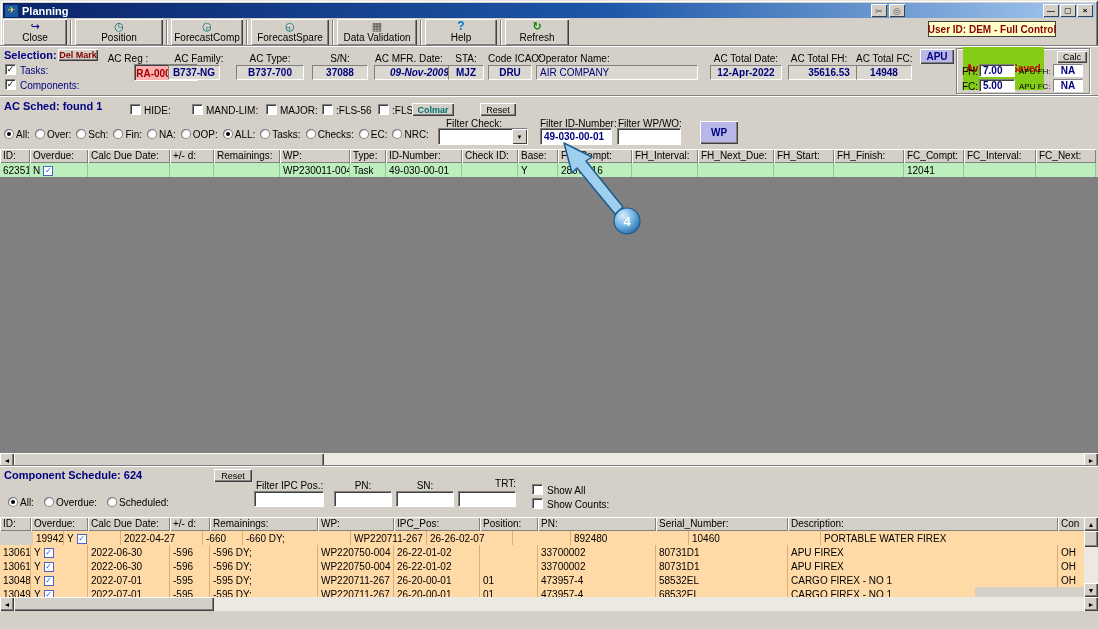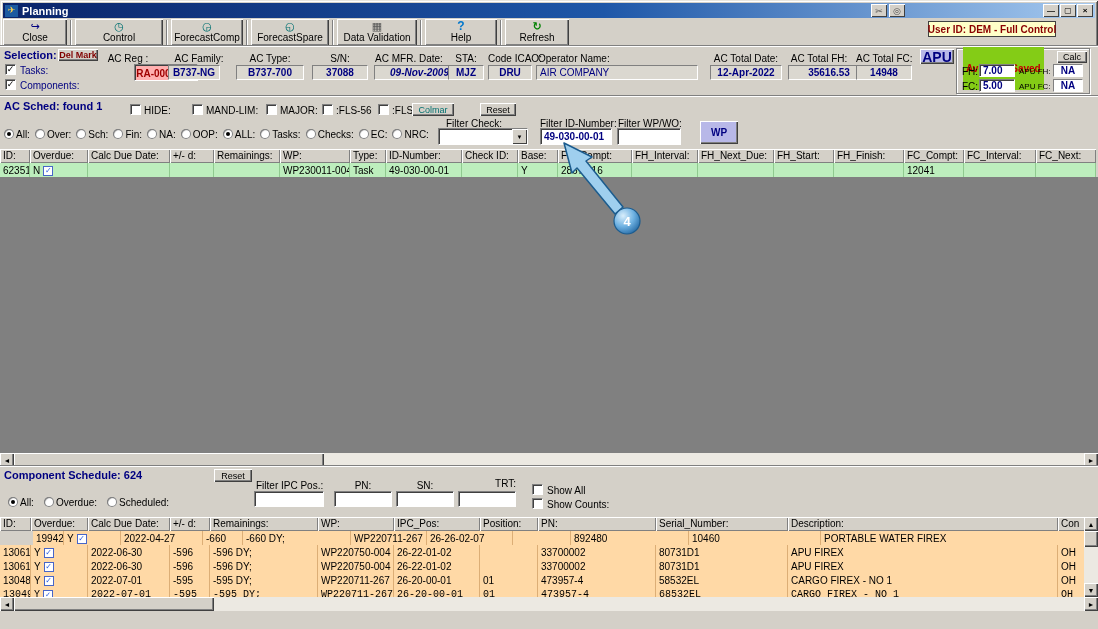--- a/index.html
+++ b/index.html
@@ -121,21 +121,21 @@
   </div>
 
   <div id="toolbar">
     <div class="tbbtn" style="width:64px">
       <span class="tbicon ic-close">↪</span>
       <span class="tblbl">Close</span>
     </div>
     <div class="tbsep"></div>
     <div class="tbbtn" style="width:88px">
       <span class="tbicon ic-fc">◷</span>
-      <span class="tblbl">Control</span>
+      <span class="tblbl">Position</span>
     </div>
     <div class="tbsep"></div>
     <div class="tbbtn" style="width:72px">
       <span class="tbicon ic-fc">◶</span>
       <span class="tblbl">ForecastComp</span>
     </div>
     <div class="tbsep"></div>
     <div class="tbbtn" style="width:78px">
       <span class="tbicon ic-fc">◵</span>
       <span class="tblbl">ForecastSpare</span>
@@ -192,21 +192,21 @@
     <div class="valbox" style="left:488px;top:18px;width:44px;height:15px;">DRU</div>
     <span class="lbl" style="left:538px;top:6px;">Operator Name:</span>
     <div class="valbox" style="left:536px;top:18px;width:162px;height:15px;justify-content:flex-start;font-weight:normal;padding-left:3px;">AIR COMPANY</div>
     <span class="lbl" style="left:710px;top:6px;width:72px;text-align:center;">AC Total Date:</span>
     <div class="valbox" style="left:710px;top:18px;width:72px;height:15px;">12-Apr-2022</div>
     <span class="lbl" style="left:788px;top:6px;width:62px;text-align:center;">AC Total FH:</span>
     <div class="valbox" style="left:788px;top:18px;width:82px;height:15px;">35616.53</div>
     <span class="lbl" style="left:856px;top:6px;width:56px;text-align:center;">AC Total FC:</span>
     <div class="valbox" style="left:856px;top:18px;width:56px;height:15px;">14948</div>
 
-    <div class="btn" style="left:920px;top:2px;width:34px;height:15px;background:#b8b8e8;color:#000080;font-weight:bold;font-size:14px;">APU</div>
+    <div class="btn" style="left:920px;top:2px;width:34px;height:15px;background:#b8b8e8;color:#000080;font-weight:bold;font-size:10px;">APU</div>
 
     <div class="group" style="left:956px;top:1px;width:134px;height:46px;">
       <span class="lbl red bold" style="left:6px;top:-2px;background:#84cc16;padding:16px 3px;">Average: Saved</span>
       <div class="btn" style="left:100px;top:2px;width:30px;height:12px;">Calc</div>
       <span class="lbl" style="left:5px;top:17px;">FH:</span>
       <input class="inp" style="left: 22px; top: 15px; width: 36px; height: 13px;" value="7.00">
       <span class="lbl" style="left:62px;top:17px;font-size:8px;">APU FH:</span>
       <div class="valbox" style="left:96px;top:15px;width:30px;height:13px;background:#fff;">NA</div>
       <span class="lbl" style="left:5px;top:32px;">FC:</span>
       <input class="inp" style="left: 22px; top: 30px; width: 36px; height: 13px;" value="5.00">
@@ -223,21 +223,21 @@
     <span class="cb" style="left:130px;top:7px;"></span>
     <span class="lbl" style="left:144px;top:8px;">HIDE:</span>
     <span class="cb" style="left:192px;top:7px;"></span>
     <span class="lbl" style="left:206px;top:8px;">MAND-LIM:</span>
     <span class="cb" style="left:266px;top:7px;"></span>
     <span class="lbl" style="left:280px;top:8px;">MAJOR:</span>
     <span class="cb" style="left:322px;top:7px;"></span>
     <span class="lbl" style="left:336px;top:8px;">:FLS-56</span>
     <span class="cb" style="left:378px;top:7px;"></span>
     <span class="lbl" style="left:392px;top:8px;">:FLS-75</span>
-    <div class="btn" style="left:412px;top:6px;width:42px;height:13px;color:#007070;font-weight:normal;">Colmar</div>
+    <div class="btn" style="left:412px;top:6px;width:42px;height:13px;color:#007070;font-weight:bold;">Colmar</div>
     <div class="btn" style="left:480px;top:6px;width:36px;height:13px;">Reset</div>
 
     <div style="position:absolute;left:4px;top:30px;display:flex;gap:5px;align-items:center;height:14px;">
       <span class="ritem">
           <span class="rad sel"></span>
           <span>All:</span>
         </span>
       <span class="ritem">
           <span class="rad"></span>
           <span>Over:</span>
@@ -469,21 +469,21 @@
       <div class="dcell">-595</div>
       <div class="dcell">-595 DY;</div>
       <div class="dcell">WP220711-267</div>
       <div class="dcell">26-20-00-01</div>
       <div class="dcell">01</div>
       <div class="dcell">473957-4</div>
       <div class="dcell">58532EL</div>
       <div class="dcell">CARGO FIREX - NO 1</div>
       <div class="dcell">OH</div>
     </div>
-    <div class="drow co-cols row-peach" style="left:0;top:120px;width:1084px;font-family:Liberation Mono, monospace;">
+    <div class="drow co-cols row-peach" style="left:0;top:120px;width:975px;">
       <div class="dcell">13049</div>
       <div class="dcell">
           <span>Y</span>
           <span class="cbt">
             <span>✓</span>
           </span>
         </div>
       <div class="dcell">2022-07-01</div>
       <div class="dcell">-595</div>
       <div class="dcell">-595 DY;</div>

